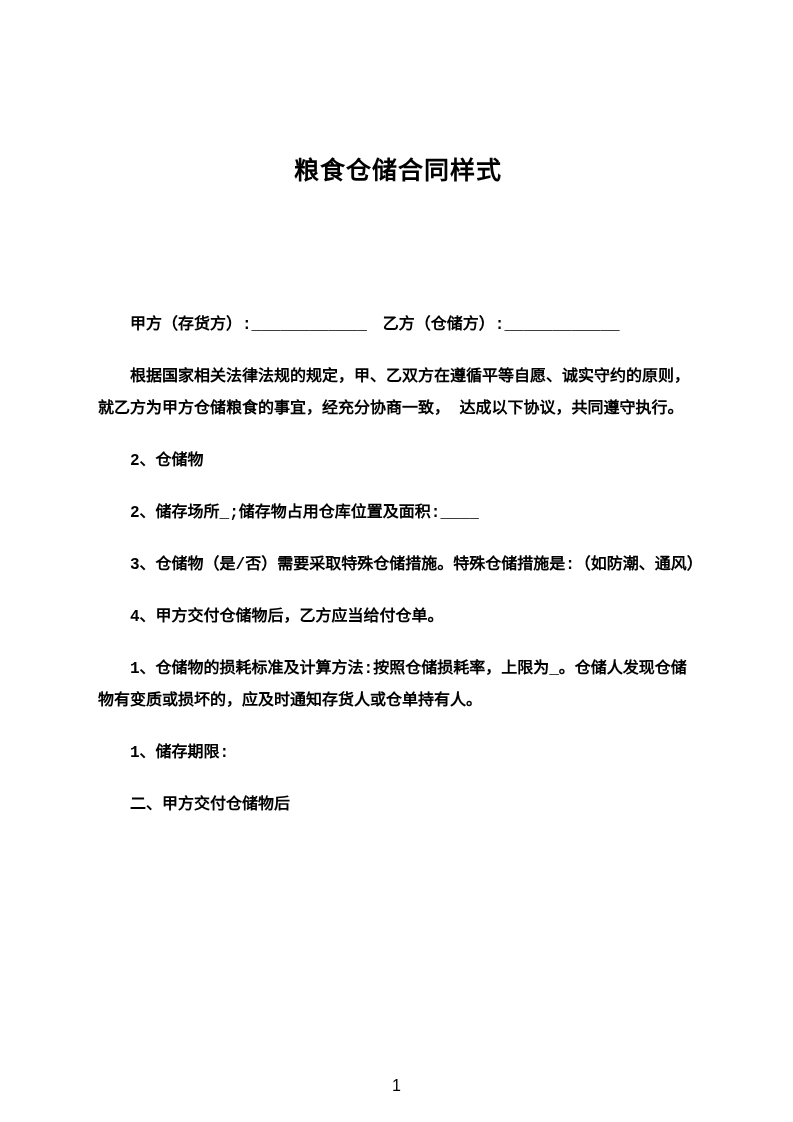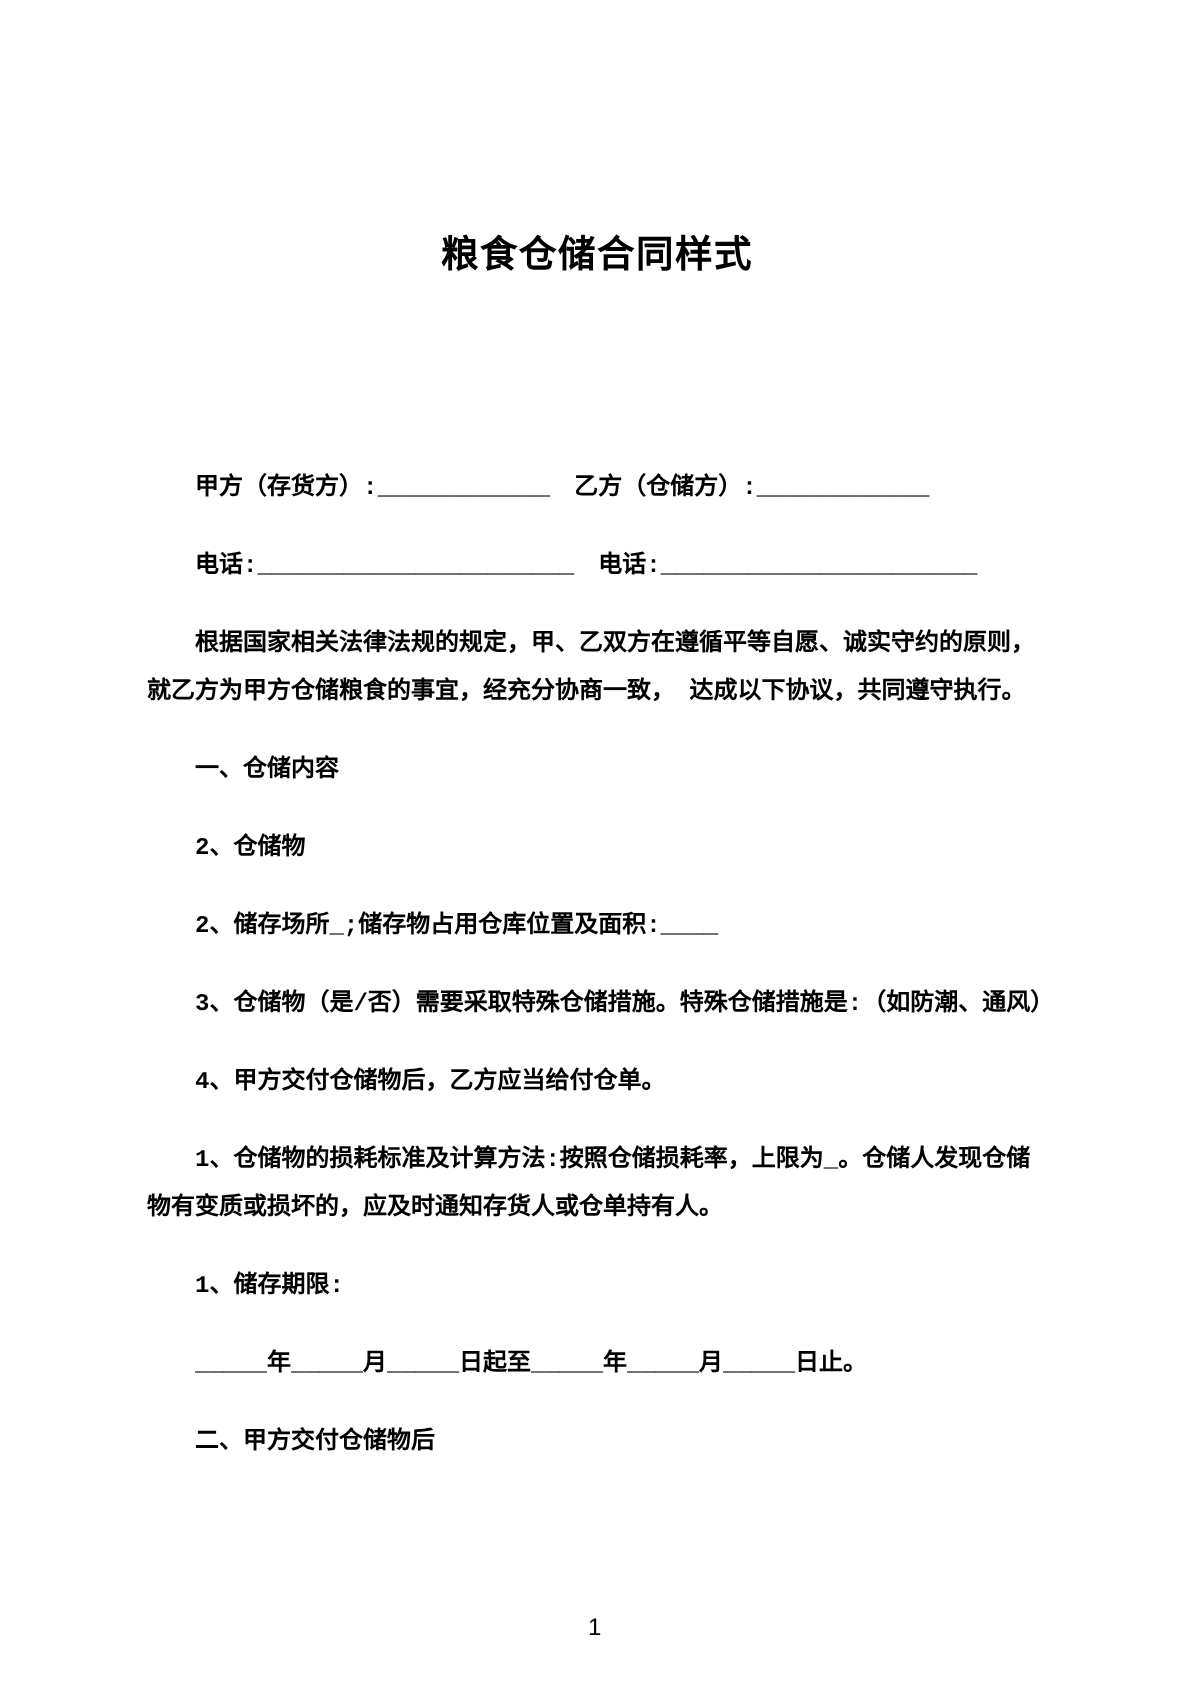--- a/index.html
+++ b/index.html
@@ -50,37 +50,34 @@
 </head>
 <body>
 
 <div class="page">
 
   <h1 class="doc-title">粮食仓储合同样式</h1>
 
   <p class="para">甲方（存货方）:____________　乙方（仓储方）:____________</p>
 
 
-  <p class="para">电话:______________________　电话:______________________</p>
 
   <p class="para">根据国家相关法律法规的规定，甲、乙双方在遵循平等自愿、诚实守约的原则，就乙方为甲方仓储粮食的事宜，经充分协商一致， 达成以下协议，共同遵守执行。</p>
 
-  <p class="para">一、仓储内容</p>
 
   <p class="para">2、仓储物</p>
 
   <p class="para">2、储存场所_;储存物占用仓库位置及面积:____</p>
 
   <p class="para">3、仓储物（是/否）需要采取特殊仓储措施。特殊仓储措施是:（如防潮、通风）</p>
 
   <p class="para">4、甲方交付仓储物后，乙方应当给付仓单。</p>
 
   <p class="para">1、仓储物的损耗标准及计算方法:按照仓储损耗率，上限为_。仓储人发现仓储物有变质或损坏的，应及时通知存货人或仓单持有人。</p>
 
   <p class="para">1、储存期限:</p>
 
-  <p class="para">_____年_____月_____日起至_____年_____月_____日止。</p>
 
   <p class="para">二、甲方交付仓储物后</p>
 
   <div class="page-footer">1</div>
 
 </div>
 
 </body></html>

